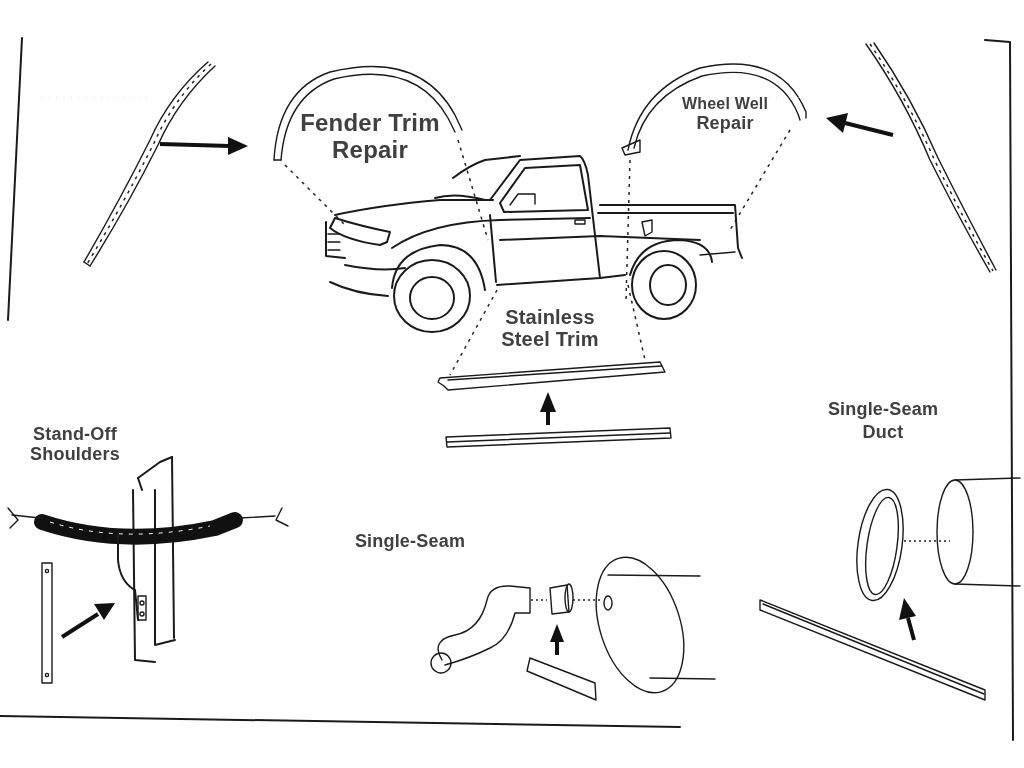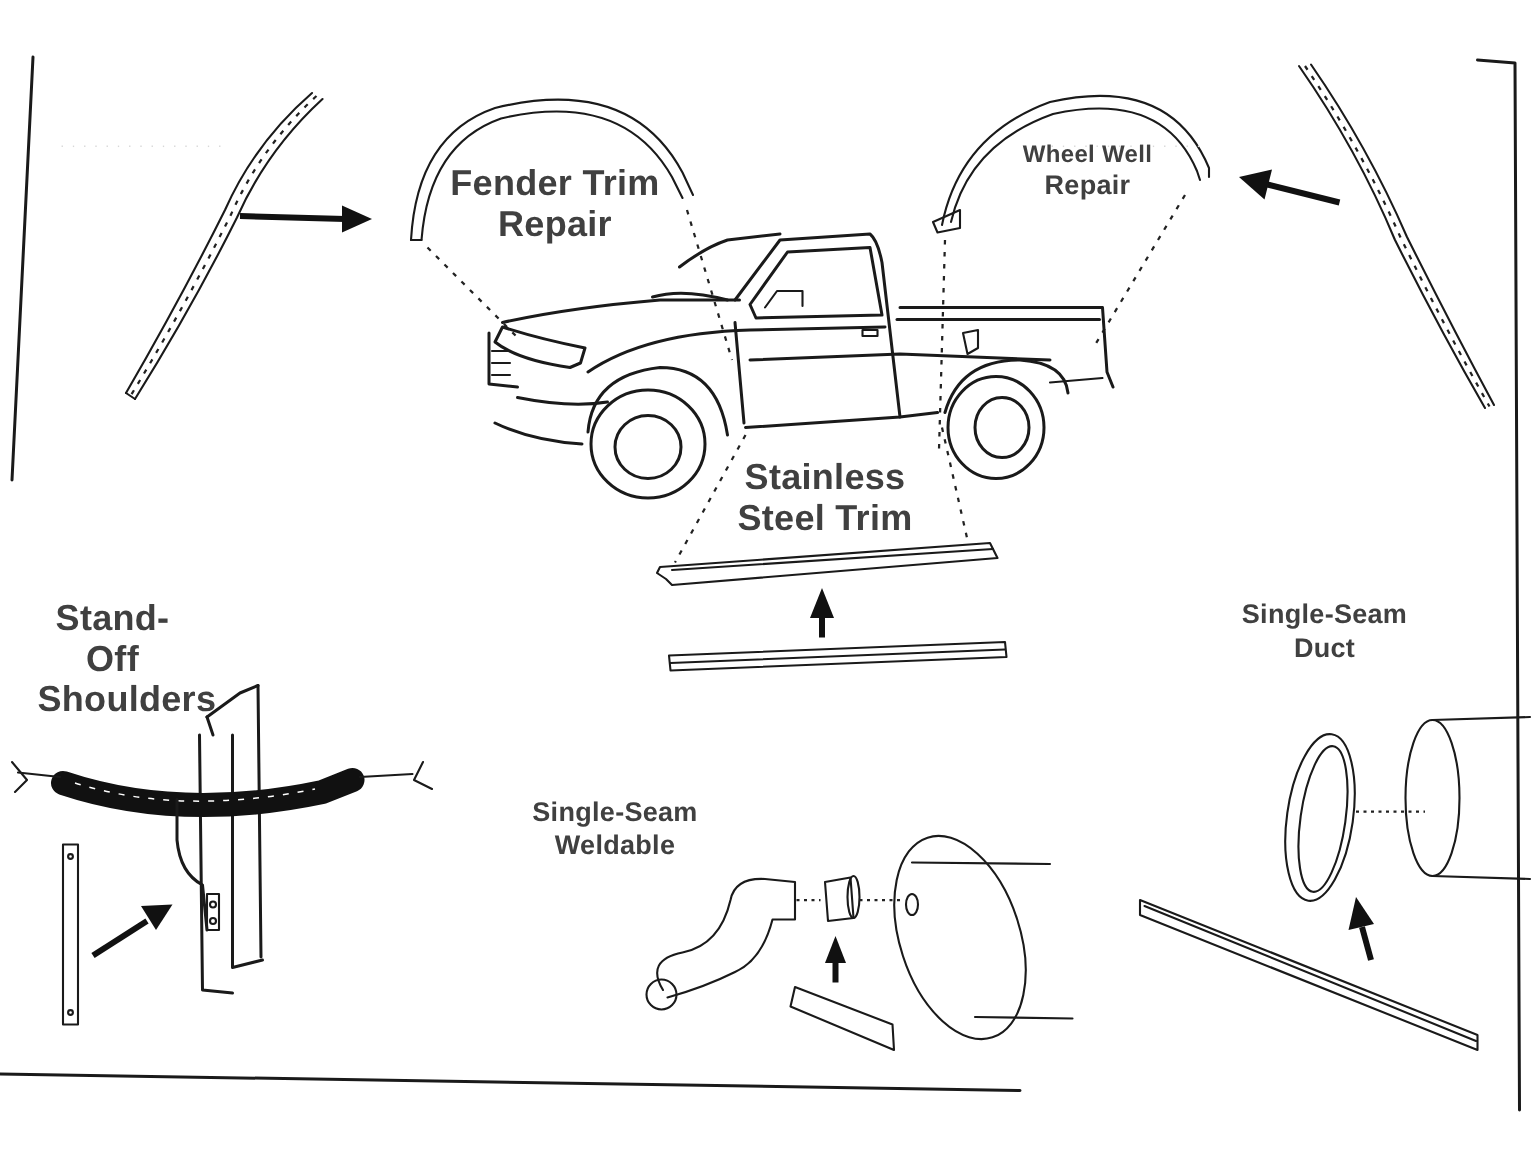--- a/index.html
+++ b/index.html
@@ -201,32 +201,31 @@
   <div class="lbl" style="left:300px; top:110px; width:140px; font-size:24px;">
     <span>Fender Trim</span>
     <span>Repair</span>
   </div>
 
   <div class="lbl" style="left:660px; top:95px; width:130px; font-size:16px;">
     <span>Wheel Well</span>
     <span style="font-size:18px;">Repair</span>
   </div>
 
-  <div class="lbl" style="left:485px; top:306px; width:130px; font-size:24px;">
+  <div class="lbl" style="left:485px; top:306px; width:130px; font-size:20px;">
     <span>Stainless</span>
     <span>Steel Trim</span>
   </div>
 
-  <div class="lbl" style="left:25px; top:400px; width:100px; font-size:24px;">
+  <div class="lbl" style="left:25px; top:424px; width:100px; font-size:18px;">
     <span>Stand-Off</span>
     <span>Shoulders</span>
   </div>
 
   <div class="lbl" style="left:335px; top:531px; width:150px; font-size:18px; line-height:1.2;">
     <span>Single-Seam</span>
-    <span>Weldable</span>
   </div>
 
   <div class="lbl" style="left:808px; top:398px; width:150px; font-size:18px; line-height:1.25;">
     <span>Single-Seam</span>
     <span>Duct</span>
   </div>
 </div>
 
 </body></html>

